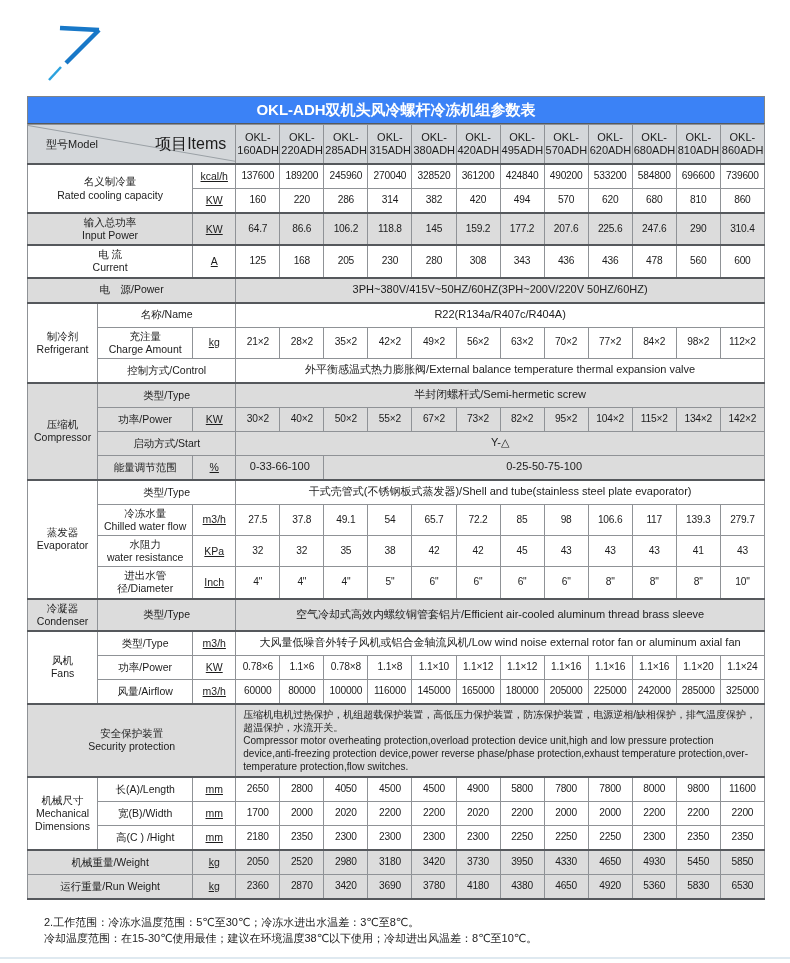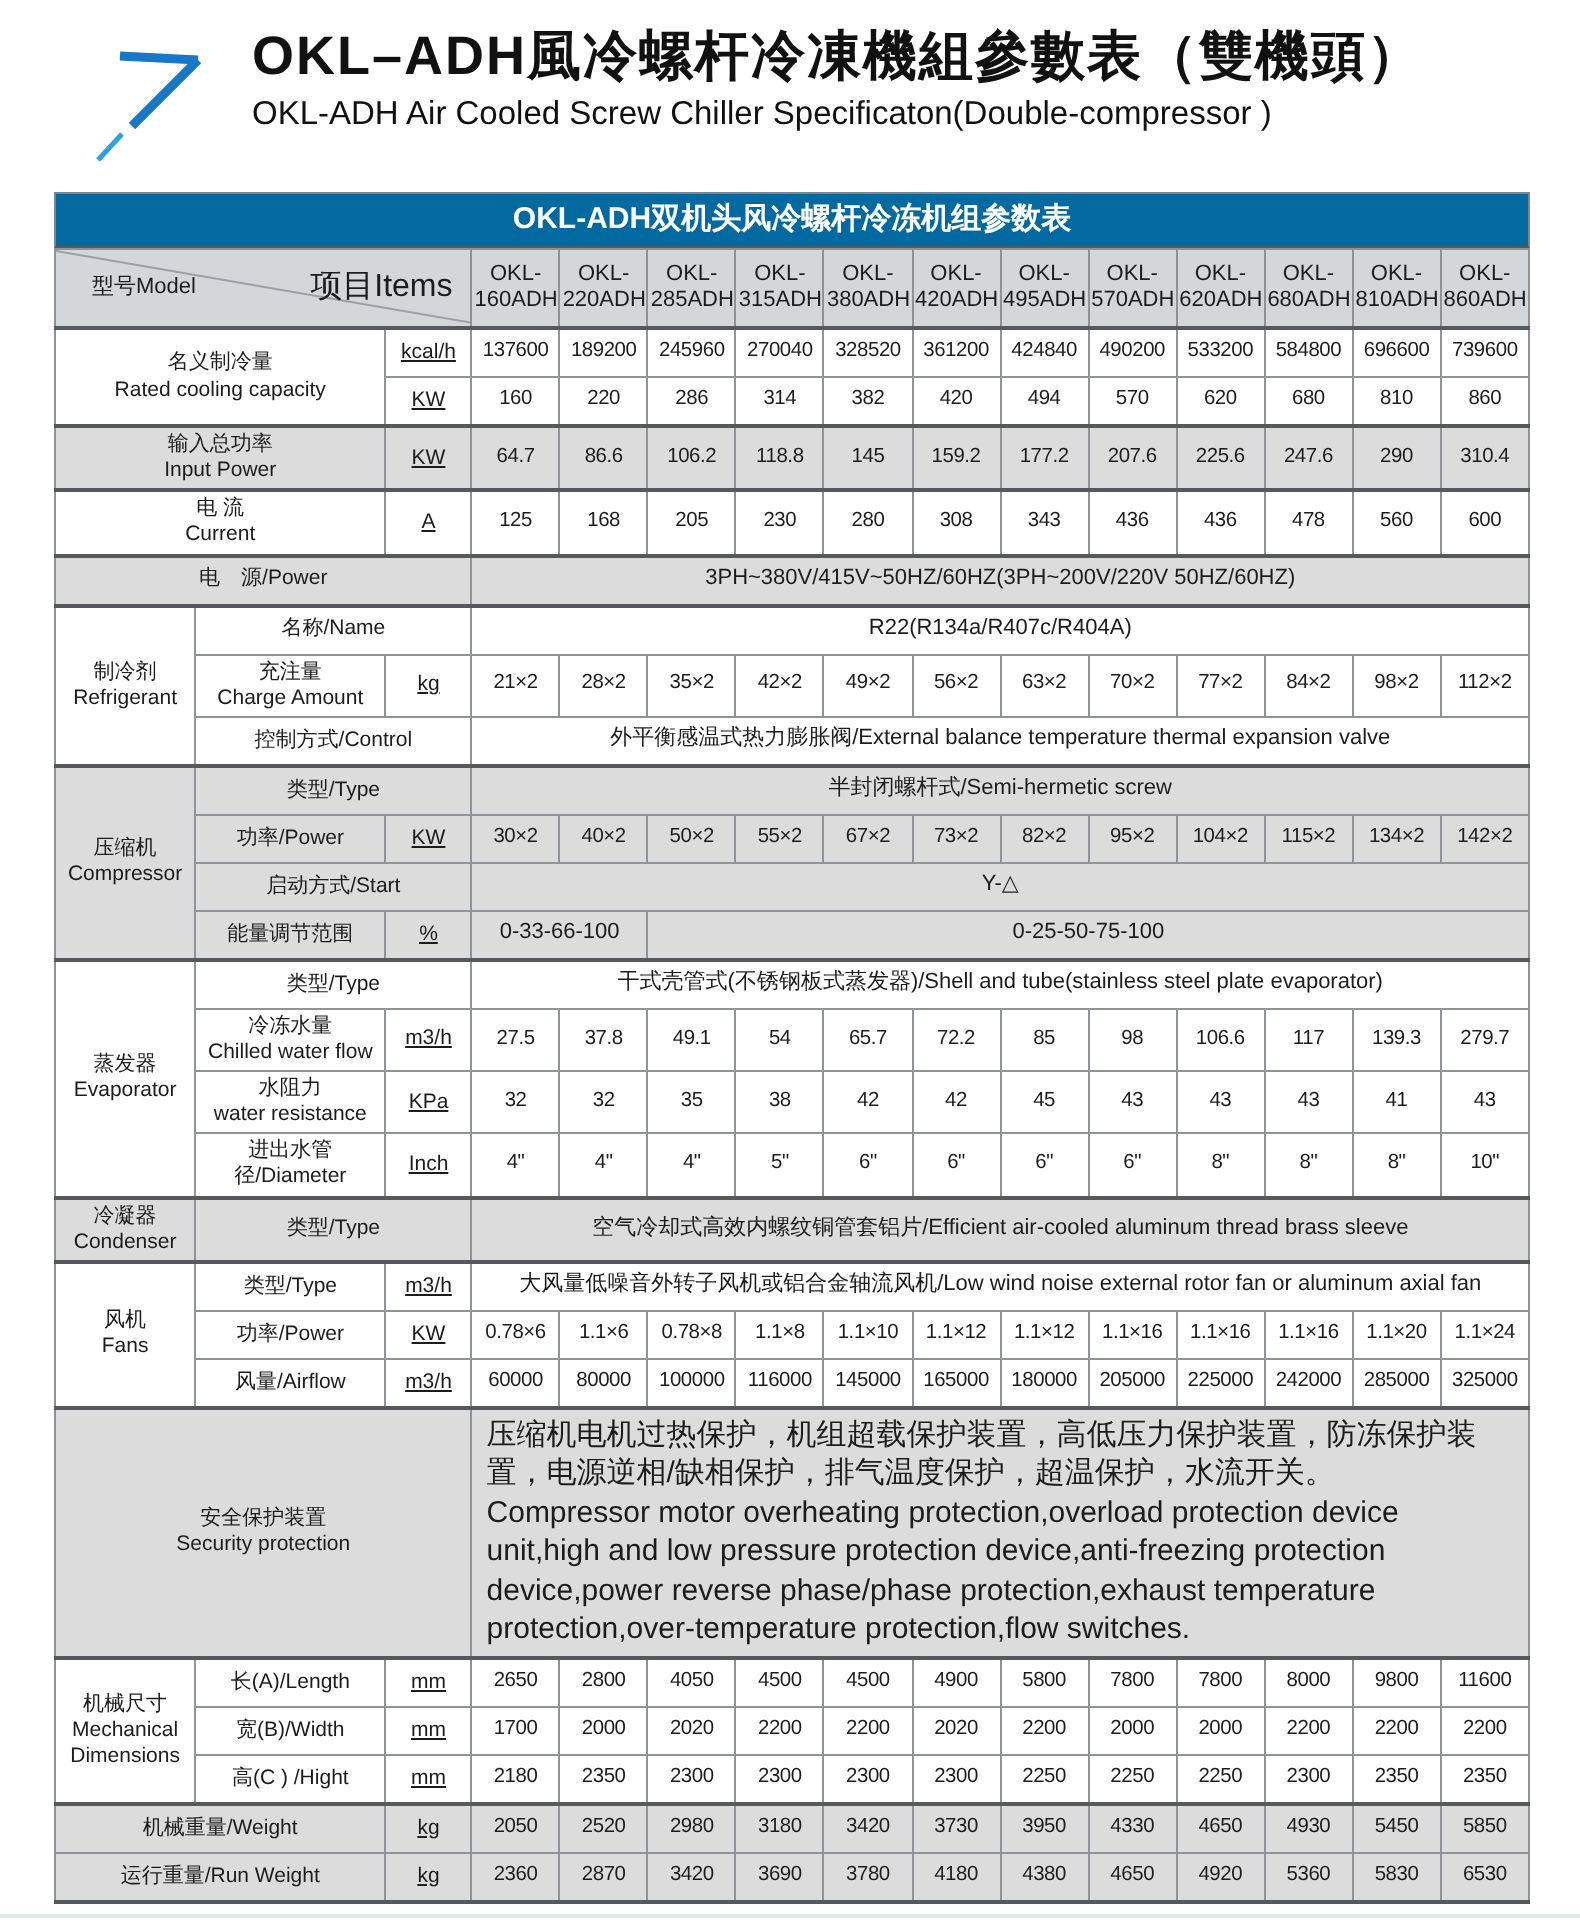--- a/index.html
+++ b/index.html
@@ -8,36 +8,36 @@
 
   
   .header{display:flex;align-items:flex-start;padding:12px 0 0 38px;}
   .logo{width:80px;height:68px;flex:0 0 80px;margin-top:2px;}
   .titles{margin-left:8px;}
   .t-zh{font-size:27px;font-weight:bold;letter-spacing:1px;line-height:1.25;color:#111;}
   .t-en{font-size:16.5px;color:#111;margin-top:2px;}
 
   
   .twrap{margin:14px 0 0 27px;width:738px;}
-  .tcaption{background:#0369a1;color:#ffffff;text-align:center;font-size:15px;font-weight:bold;
+  .tcaption{background:#3b82f6;color:#ffffff;text-align:center;font-size:15px;font-weight:bold;
             height:26px;line-height:26px;border:1px solid #7f8488;border-bottom:1px solid #56595d;}
   table{border-collapse:collapse;table-layout:fixed;width:738px;
         border:1px solid #7f8488;border-bottom:2px solid #55585c;}
   td{border:1px solid #8f9296;text-align:center;vertical-align:middle;
      padding:2px 1px;font-size:10.5px;line-height:1.25;white-space:pre-line;height:19px;
      overflow:hidden;}
   tr.g td{background:#dcdcdc;}
   tr.hdr td{background:#d4d7da;font-size:11px;height:34px;line-height:1.15;}
   tr.s td{border-top:2px solid #55585c;}
   td.rowlabel{font-size:10.5px;}
   td.seclabel{font-size:10.5px;}
   td.unit{font-size:10.5px;text-decoration:underline;}
   td.val{font-size:10.2px;letter-spacing:-0.2px;}
   td.spanval{font-size:11px;}
-  td.left{text-align:left;padding:3px 7px;font-size:15px;line-height:1.3;}
+  td.left{text-align:left;padding:3px 7px;font-size:10px;line-height:1.3;}
   td.corner{position:relative;}
   .corner .cm{position:absolute;left:18px;top:50%;transform:translateY(-50%);font-size:11px;}
   .corner .ci{position:absolute;right:9px;top:50%;transform:translateY(-50%);font-size:16px;}
   .diag{position:absolute;left:0;top:0;width:211px;height:0;border-top:1px solid #9aa0a5;
         transform-origin:0 0;transform:rotate(9.8deg);}
 
   
   .notes{margin:14px 0 0 27px;width:740px;font-size:11px;line-height:1.5;color:#222;}
   .notes .ind{padding-left:17px;}
 
@@ -45,24 +45,20 @@
 </style>
 </head>
 <body>
 
 <div class="header">
   <svg class="logo" viewBox="0 0 80 68" xmlns="http://www.w3.org/2000/svg">
     <path d="M22 14 L61 16" stroke="#1878c8" stroke-width="4.5" fill="none"></path>
     <path d="M61 16 L28 49" stroke="#1878c8" stroke-width="4.5" fill="none"></path>
     <path d="M23 53 L11 66" stroke="#2ba2de" stroke-width="2.5" fill="none"></path>
   </svg>
-  <div class="titles">
-    <div class="t-zh">OKL–ADH風冷螺杆冷凍機組參數表（雙機頭）</div>
-    <div class="t-en">OKL-ADH Air Cooled Screw Chiller Specificaton(Double-compressor )</div>
-  </div>
 </div>
 
 <div class="twrap">
   <div class="tcaption">OKL-ADH双机头风冷螺杆冷冻机组参数表</div>
   <table>
     <colgroup>
       <col style="width:70px">
         <col style="width:95px">
         <col style="width:43px">
       <col style="width:44px">

